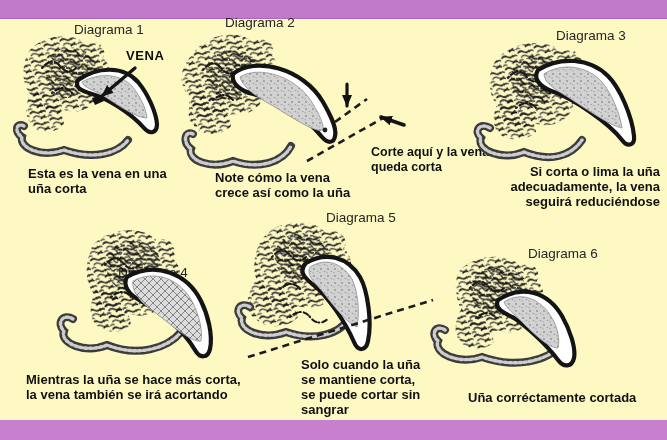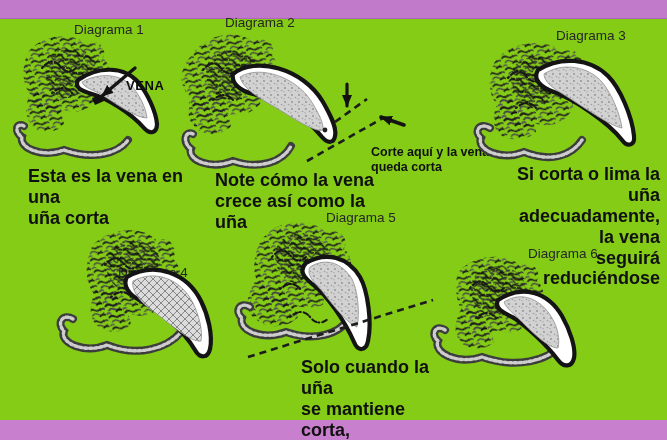--- a/index.html
+++ b/index.html
@@ -3,21 +3,21 @@
 <meta charset="utf-8">
 <style>
   html,body{margin:0;padding:0;background:#888;}
   .page{position:relative;width:667px;height:440px;background:#fbfafb;overflow:hidden;
         font-family:"Liberation Sans",sans-serif;color:#141414;}
   .bar{position:absolute;left:0;width:667px;}
   .bar.top{top:0;height:18px;border-bottom:1px solid #ad64bb;}
   .bar.bottom{top:420px;height:20px;}
   .diagram{position:absolute;}
   .title{position:absolute;font-size:13.5px;font-weight:400;color:#262626;white-space:nowrap;}
-  .caption{position:absolute;font-size:18px;font-weight:bold;line-height:1.16;
+  .caption{position:absolute;font-size:13px;font-weight:bold;line-height:1.16;
            color:#101010;white-space:pre-line;}
   .ann{position:absolute;font-size:12.5px;font-weight:bold;line-height:1.16;
        color:#101010;white-space:pre-line;}
   .vena{position:absolute;font-size:13px;font-weight:bold;letter-spacing:.6px;color:#0d0d0d;}
   svg.art{position:absolute;overflow:visible;}
   .claw{fill:#ffffff;stroke:#141414;stroke-width:4.2;stroke-linejoin:round;}
   .quick{fill:url(#stip);stroke:#8f8f8f;stroke-width:.8;}
   .quickx{fill:url(#xhatch);stroke:#8f8f8f;stroke-width:.8;}
   .fur{fill:url(#fur);}
   .fur2{fill:url(#fur2);opacity:.9;}
@@ -52,41 +52,41 @@
     <pattern id="xhatch" width="8" height="8" patternUnits="userSpaceOnUse">
       <rect width="8" height="8" fill="#dcdcdc"></rect>
       <path d="M0,0L8,8M8,0L0,8" stroke="#7d7d7d" stroke-width="0.9"></path>
     </pattern>
     <marker id="ah" markerUnits="userSpaceOnUse" markerWidth="16" markerHeight="14" refX="11" refY="5" orient="auto">
       <path d="M0,0 L12,5 L0,10 Z" fill="#111"></path>
     </marker>
   </defs>
 </svg>
 
-<div class="page" style="background-color: #84cc16; text-decoration: underline;">
+<div class="page" style="background-color: #fef9c3; text-decoration: underline;">
 
   <div class="bar top" style="background-color: rgb(192, 122, 201);"></div>
   <div class="bar bottom" style="background-color: rgb(199, 127, 206);"></div>
 
   <div class="diagram" style="left:22px;top:18px;width:180px;height:190px;">
     <div class="title" style="left:52px;top:4px;">Diagrama 1</div>
     <svg class="art" style="left:0;top:20px;" width="170" height="130" viewBox="0 0 170 130">
       <path class="fur" d="M8,12 C22,-4 52,-6 64,6 C76,0 86,10 81,20 C92,30 88,48 76,52 C76,68 58,78 42,72 C26,82 8,74 10,58 C-2,46 0,24 8,12 Z"></path>
       <path class="fur" d="M12,50 C28,58 40,70 42,86 C32,98 12,96 8,84 C2,78 4,58 12,50 Z"></path>
       <path class="fur2" d="M30,16 C44,6 64,8 70,20 C80,28 74,44 62,48 C58,60 40,64 32,56 C22,48 22,26 30,16 Z"></path>
       <path class="scr" d="M20,30 q10,-12 18,-2 t16,2"></path>
       <path class="scr" d="M30,55 q12,-10 20,0"></path>
       <path class="pad" d="M2,88 C-6,84 -8,94 0,99 C-3,110 20,120 42,112 C70,122 96,116 106,102"></path>
       <path class="padhi" d="M2,88 C-6,84 -8,94 0,99 C-3,110 20,120 42,112 C70,122 96,116 106,102"></path>
       <path class="claw" d="M56,42 C76,28 102,28 116,44 C126,56 134,74 135,86 C135,95 128,97 122,90 C108,74 84,60 70,56 C60,53 52,50 56,42 Z"></path>
       <path class="quick" d="M60,44 C78,34 98,36 110,48 C118,58 124,70 125,80 C114,80 94,66 82,58 C72,52 62,50 60,44 Z"></path>
       <path d="M70,60 l9,-3 3,6 -9,4 z" fill="#111"></path>
       <path class="arrow" d="M113,30 L80,58" stroke-width="3.4" marker-end="url(#ah)"></path>
     </svg>
-    <div class="vena" style="left:104px;top:60px;">VENA</div>
+    <div class="vena" style="left:104px;top:30px;">VENA</div>
     <div class="caption" style="left:6px;top:148px;width:170px;">Esta es la vena en una
 uña corta</div>
   </div>
 
   <div class="diagram" style="left:185px;top:12px;width:300px;height:195px;">
     <div class="title" style="left:40px;top:3px;">Diagrama 2</div>
     <svg class="art" style="left:0;top:18px;" width="225" height="160" viewBox="0 0 225 160">
       <path class="fur" d="M6,26 C20,4 52,-2 68,12 C80,4 92,14 87,26 C98,36 94,56 80,60 C80,78 58,90 40,83 C22,93 2,84 4,66 C-8,52 -4,38 6,26 Z"></path>
       <path class="fur" d="M14,58 C30,66 44,80 46,96 C36,108 14,106 8,94 C0,88 4,68 14,58 Z"></path>
       <path class="fur2" d="M26,28 C40,16 62,18 70,30 C80,38 74,54 62,58 C58,70 40,74 32,66 C20,58 18,38 26,28 Z"></path>
@@ -132,20 +132,22 @@
       <path class="fur" d="M48,10 C64,-8 100,-10 112,6 C124,0 134,12 128,24 C140,34 136,54 122,58 C120,76 100,86 84,78 C66,88 48,78 52,62 C38,50 40,24 48,10 Z"></path>
       <path class="fur" d="M56,50 C72,58 84,72 86,90 C76,100 56,98 50,88 C42,80 46,58 56,50 Z"></path>
       <path class="fur2" d="M66,14 C80,2 102,4 110,16 C120,24 114,40 102,44 C98,56 80,60 72,52 C60,44 58,24 66,14 Z"></path>
       <path class="scr" d="M60,30 q10,-12 18,-2 t16,2"></path>
       <path class="scr" d="M66,62 q12,-10 20,0"></path>
       <path class="pad" d="M28,84 C18,78 11,88 19,96 C14,108 40,119 62,110 C92,122 122,114 136,97"></path>
       <path class="padhi" d="M28,84 C18,78 11,88 19,96 C14,108 40,119 62,110 C92,122 122,114 136,97"></path>
       <path class="claw" d="M82,42 C110,26 142,38 156,66 C163,80 168,100 165,114 C163,123 155,124 150,115 C138,94 112,74 96,66 C84,60 77,50 82,42 Z"></path>
       <path class="quickx" d="M88,46 C110,34 136,44 148,68 C154,80 158,96 156,106 C146,108 124,88 108,76 C96,68 86,56 88,46 Z"></path>
     </svg>
+    <div class="caption" style="left:4px;top:160px;width:220px;">Mientras la uña se hace más corta,
+la vena también se irá acortando</div>
   </div>
 
   <div class="diagram" style="left:228px;top:203px;width:215px;height:215px;">
     <div class="title" style="left:98px;top:7px;">Diagrama 5</div>
     <svg class="art" style="left:0;top:22px;" width="210" height="150" viewBox="0 0 210 150">
       <path class="fur" d="M36,12 C50,-6 86,-8 98,8 C110,2 122,12 116,24 C128,34 124,54 110,58 C108,76 88,88 70,81 C52,92 32,82 36,66 C22,54 24,26 36,12 Z"></path>
       <path class="fur" d="M28,56 C48,62 66,76 70,92 C60,104 36,104 28,94 C16,88 18,66 28,56 Z"></path>
       <path class="fur2" d="M52,16 C66,4 88,6 96,18 C106,26 100,42 88,46 C84,58 66,62 58,54 C46,46 44,26 52,16 Z"></path>
       <path class="scr" d="M44,32 q10,-12 18,-2 t16,2"></path>
       <path class="scr" d="M52,64 q12,-10 20,0"></path>
@@ -168,15 +170,16 @@
       <path class="fur" d="M30,10 C46,-6 78,-8 90,6 C102,0 112,10 107,21 C118,30 114,48 102,52 C100,68 82,77 68,70 C52,80 34,72 38,58 C26,48 22,22 30,10 Z"></path>
       <path class="fur" d="M34,46 C50,54 62,66 64,82 C54,92 34,90 30,80 C22,74 26,54 34,46 Z"></path>
       <path class="fur2" d="M46,14 C60,2 82,4 90,16 C100,24 94,40 82,44 C78,56 60,60 52,52 C40,44 38,24 46,14 Z"></path>
       <path class="scr" d="M40,28 q10,-12 18,-2 t16,2"></path>
       <path class="scr" d="M46,58 q12,-10 20,0"></path>
       <path class="pad" d="M15,70 C6,64 0,74 8,81 C3,93 28,105 52,97 C86,109 118,101 132,84" stroke-width="9"></path>
       <path class="padhi" d="M15,70 C6,64 0,74 8,81 C3,93 28,105 52,97 C86,109 118,101 132,84"></path>
       <path class="claw" d="M68,40 C92,24 118,32 132,56 C140,70 146,88 144,98 C142,107 134,108 128,100 C116,84 96,66 84,58 C72,52 64,48 68,40 Z"></path>
       <path class="quick" d="M74,42 C92,30 112,40 122,58 C128,68 130,80 128,88 C118,88 102,72 92,62 C84,54 76,48 74,42 Z"></path>
     </svg>
+    <div class="caption" style="left:38px;top:152px;width:180px;">Uña corréctamente cortada</div>
   </div>
 
 </div>
 
 </body></html>

